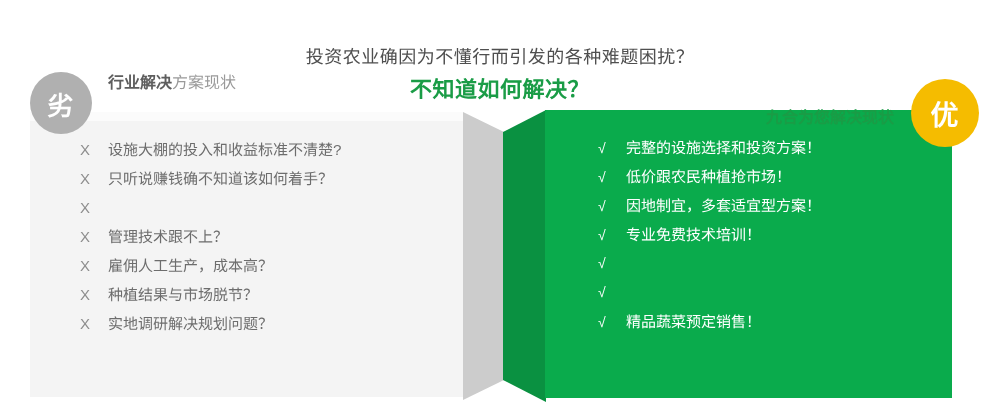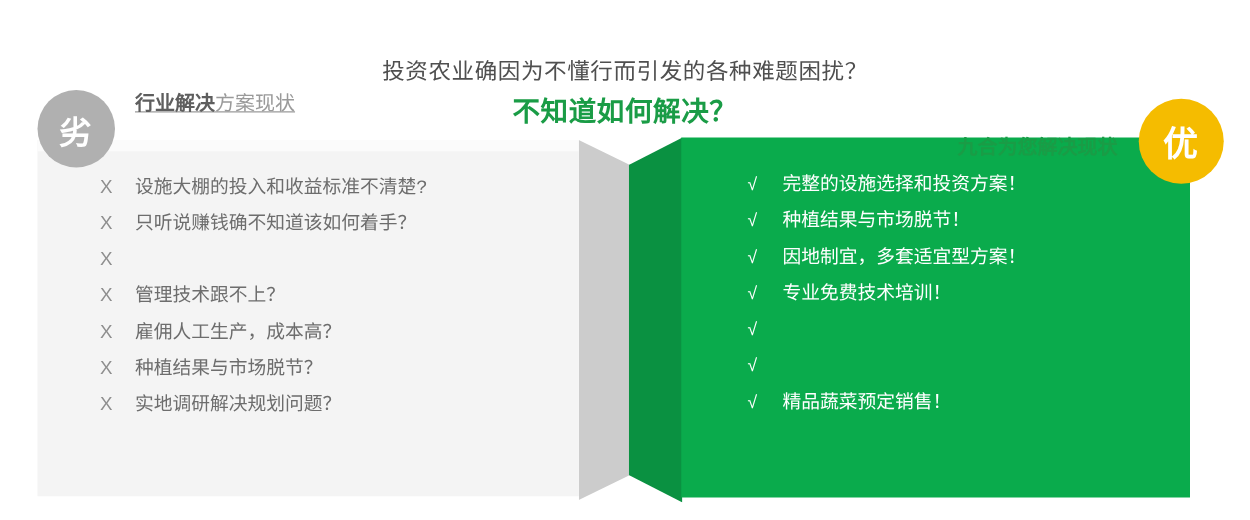--- a/index.html
+++ b/index.html
@@ -124,21 +124,20 @@
   .subhead {
     position: absolute;
     font-size: 16px;
     white-space: nowrap;
   }
   .subhead-left {
     left: 108px;
     top: 69px;
     color: #9a9a9a;
     font-weight: 400;
-    text-decoration: underline;
   }
   .subhead-left b {
     color: #5e5e5e;
     font-weight: bold;
   }
   .subhead-right {
     left: 766px;
     top: 73px;
     color: #1a9c46;
     font-weight: bold;
@@ -235,21 +234,21 @@
       </li>
     </ul>
 
   <ul class="list list-right" id="list-right">
       <li class="row">
         <span class="mark">√</span>
         <span class="txt">完整的设施选择和投资方案！</span>
       </li>
       <li class="row">
         <span class="mark">√</span>
-        <span class="txt">种植结果与市场脱节！</span>
+        <span class="txt">低价跟农民种植抢市场！</span>
       </li>
       <li class="row">
         <span class="mark">√</span>
         <span class="txt">因地制宜，多套适宜型方案！</span>
       </li>
       <li class="row">
         <span class="mark">√</span>
         <span class="txt">专业免费技术培训！</span>
       </li>
       <li class="row">

